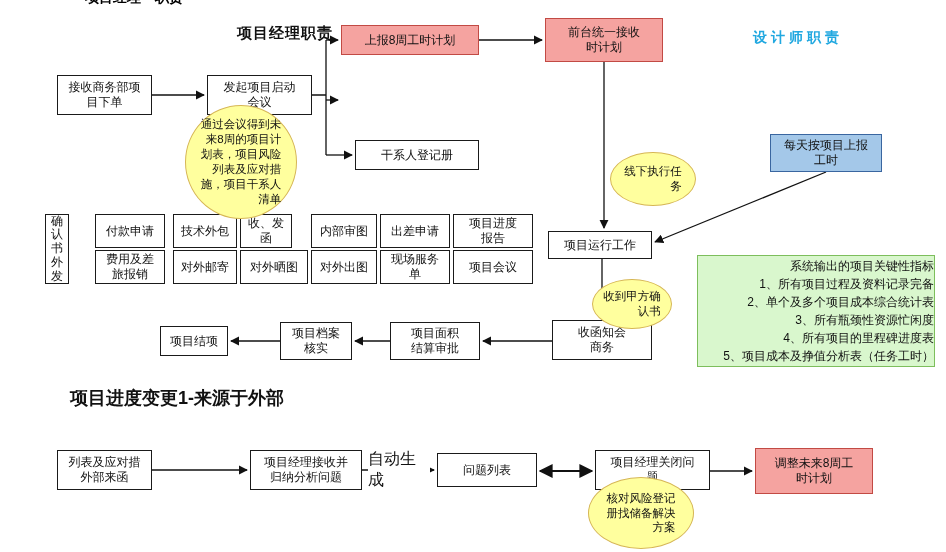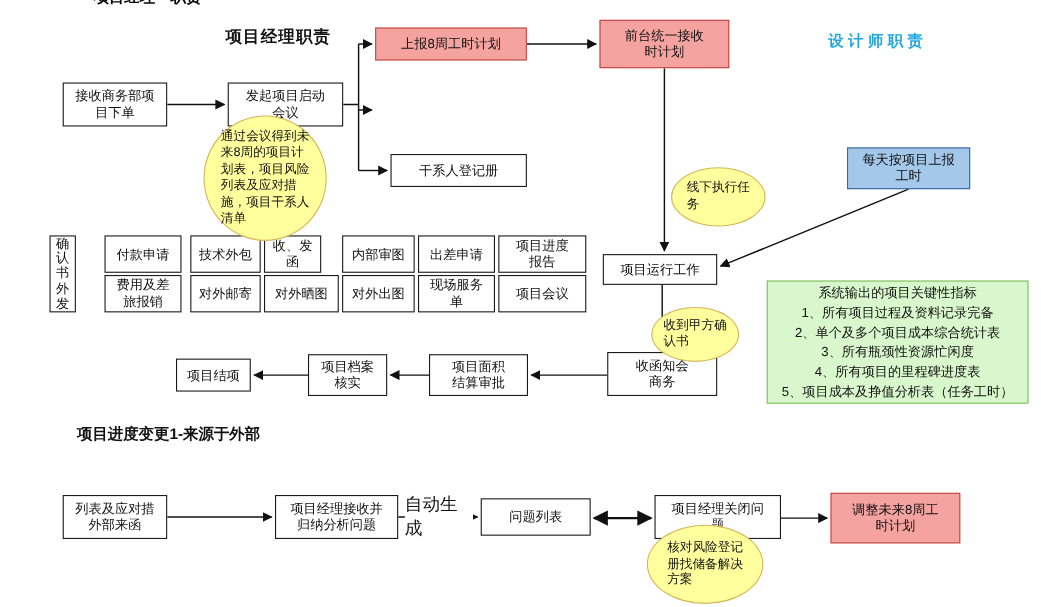--- a/index.html
+++ b/index.html
@@ -8,32 +8,32 @@
   .arrows { position:absolute; left:0; top:0; width:946px; height:552px; z-index:1; }
   .box {
     position:absolute; z-index:2; background:#fff; border:1px solid #1a1a1a;
     display:flex; align-items:center; justify-content:center; text-align:center;
     font-size:12px; line-height:1.25; white-space:pre-line; color:#111; padding:1px 2px;
   }
   .box.red  { background:var(--red-fill);  border-color:var(--red-stroke); }
   .box.blue { background:var(--blue-fill); border-color:var(--blue-stroke); }
   .cloud {
     position:absolute; z-index:3; background:var(--yellow-fill); border:1px solid var(--yellow-stroke);
-    border-radius:50%; display:flex; align-items:center; justify-content:center; text-align:left;
+    border-radius:50%; display:flex; align-items:center; justify-content:center; text-align:right;
     font-size:11.5px; line-height:1.3; white-space:pre-line; color:#111; padding:4px;
   }
   .green-panel {
     position:absolute; z-index:2; background:var(--green-fill); border:1px solid var(--green-stroke);
-    display:flex; flex-direction:column; align-items:center; justify-content:center;
+    display:flex; flex-direction:column; align-items:flex-end; justify-content:center;
     font-size:12px; line-height:1.5; color:#111; text-align:center;
   }
   .title { position:absolute; z-index:2; font-weight:bold; color:#111; white-space:nowrap; }
-  .pm-title { font-size:15px; letter-spacing:1px; }
+  .pm-title { font-size:15px; letter-spacing:1px;margin-left:32px; }
   .designer-title { font-size:14px; letter-spacing:4px; color:var(--designer-title-color); }
-  .section-title { font-size:14px; }
+  .section-title { font-size:18px; }
   .label-on-line {
     position:absolute; z-index:3; background:#fff; font-size:16px; color:#111;
     display:flex; align-items:center; justify-content:center;
   }
   .clip-top { position:absolute; z-index:2; overflow:hidden; }
   .clip-top span { display:block; margin-top:-11px; font-weight:bold; font-size:14px; white-space:nowrap; }
 </style>
 </head>
 <body>
 

